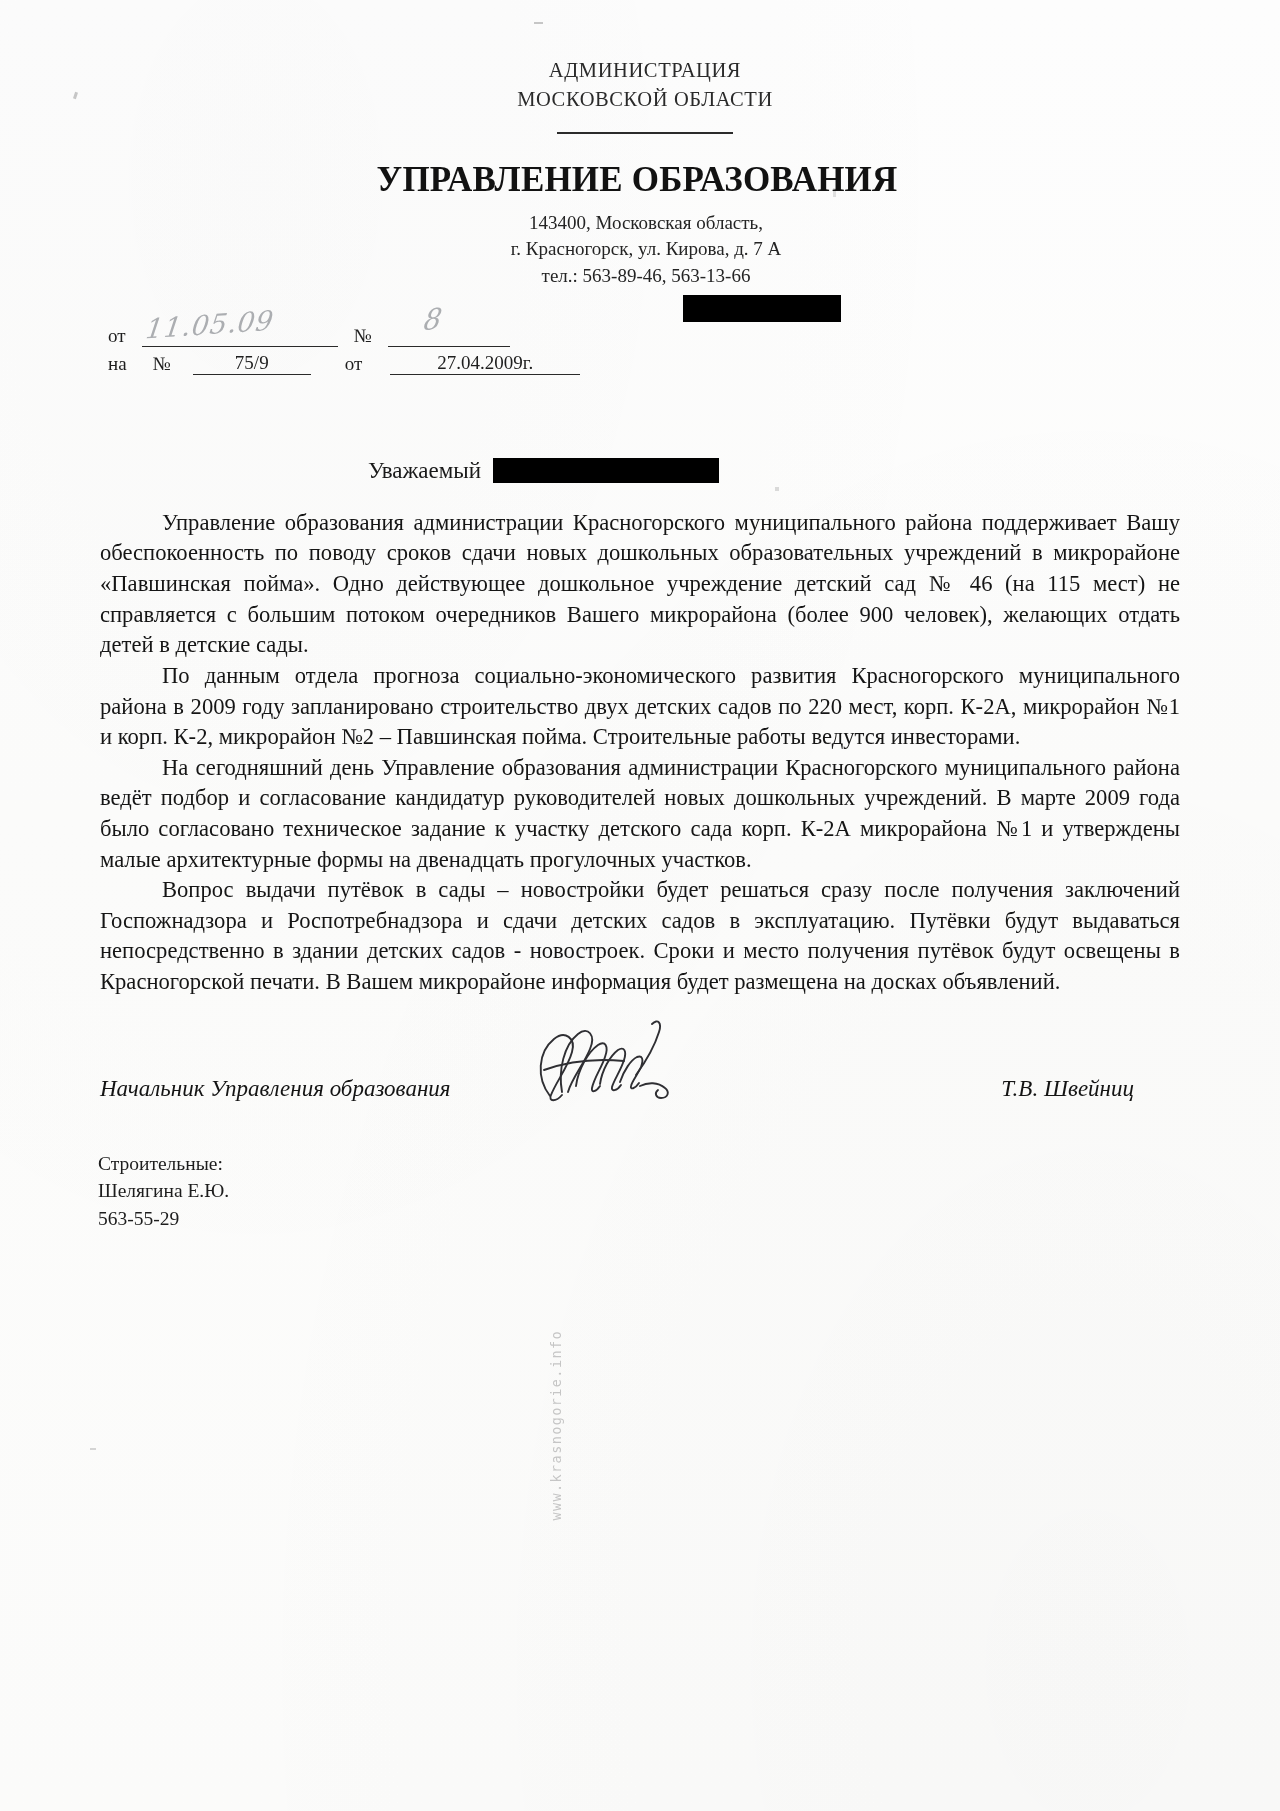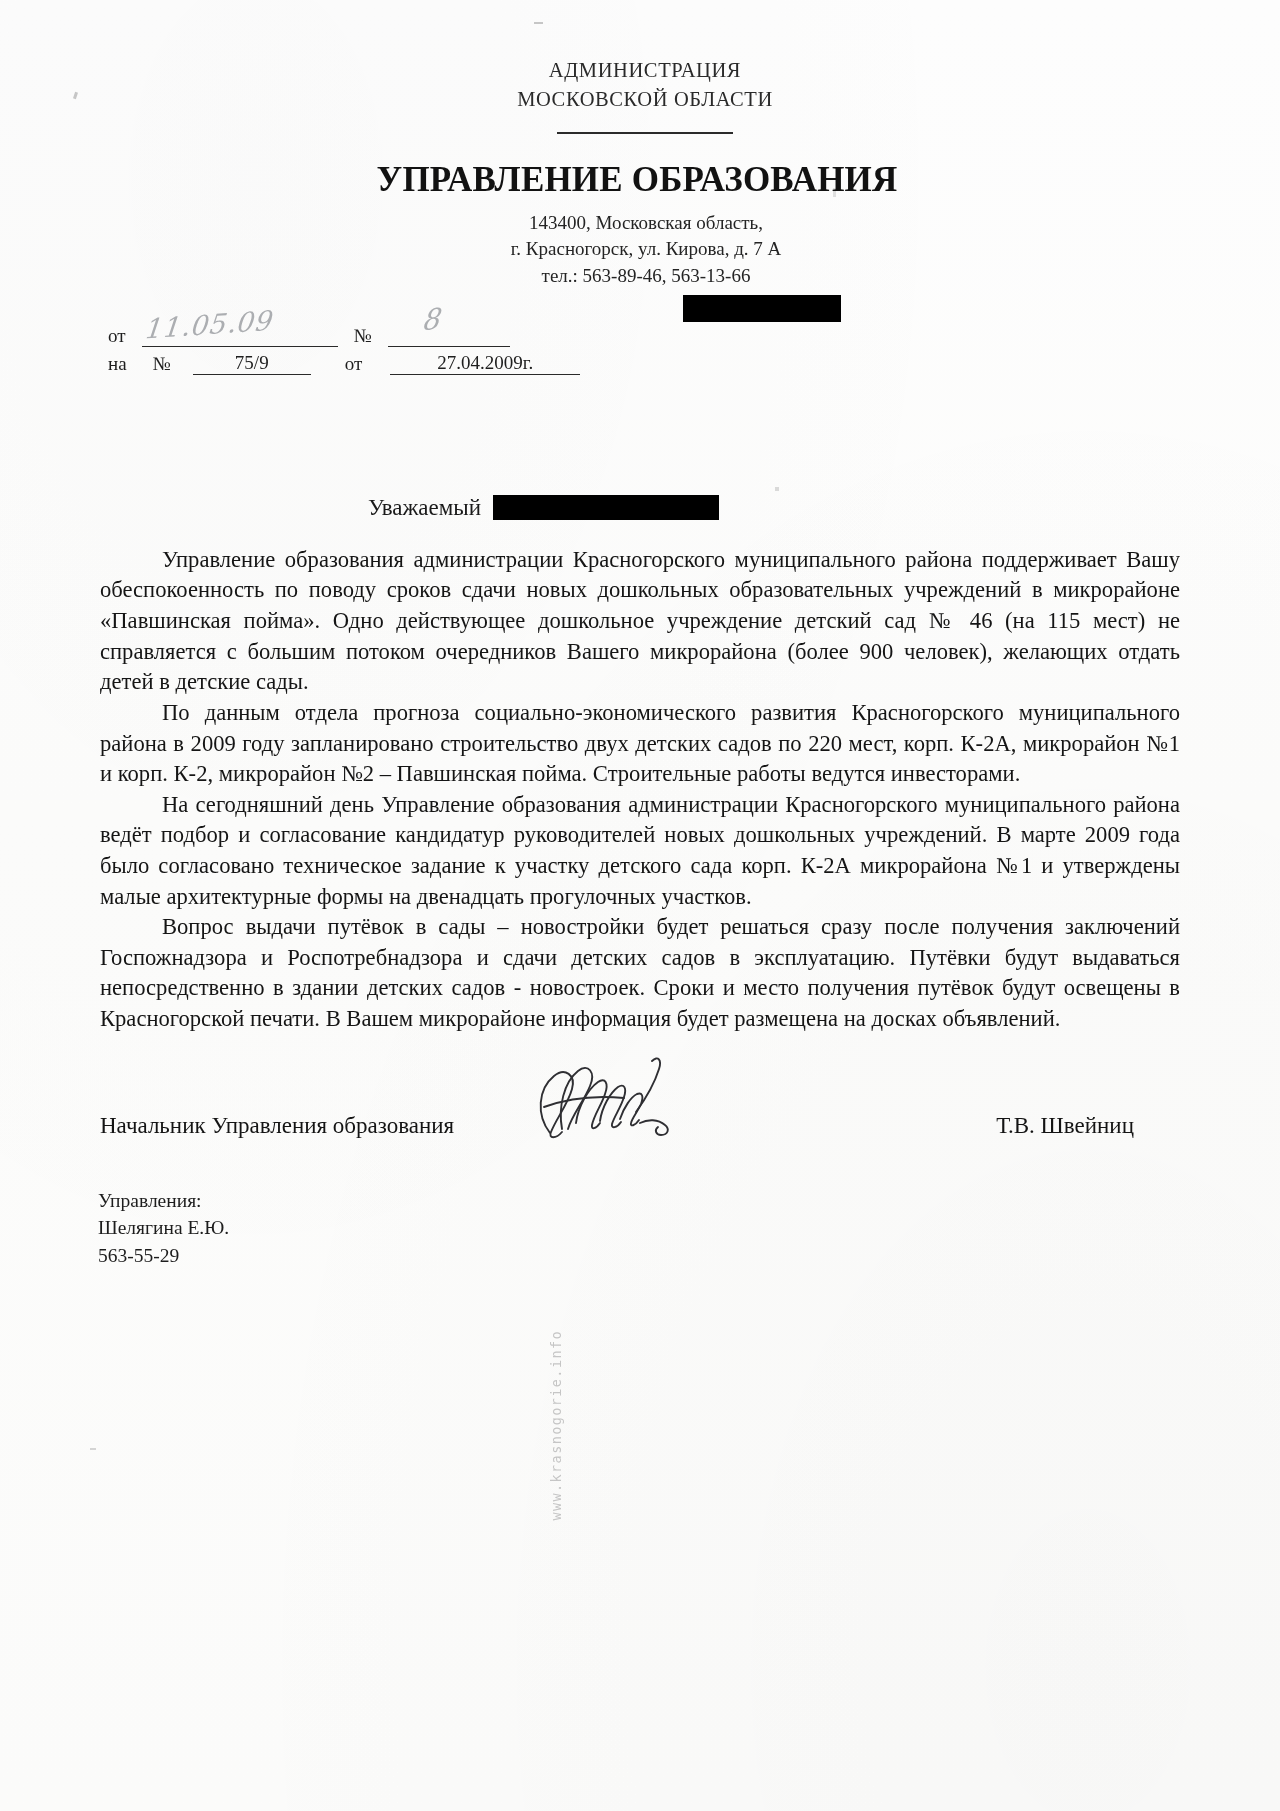--- a/index.html
+++ b/index.html
@@ -134,21 +134,21 @@
   .redact-top {
     position: absolute;
     left: 683px;
     top: 239px;
     width: 158px;
     height: 27px;
   }
 
   
   .salutation {
-    margin-top: 120px;
+    margin-top: 83px;
     margin-left: 368px;
     font-size: 23px;
     display: flex;
     align-items: center;
     gap: 12px;
     color: #1a1a1a;
   }
   .redact-name {
     width: 226px;
     height: 25px;
@@ -173,20 +173,21 @@
   
   .sigblock {
     margin-top: 78px;
     margin-left: 100px;
     margin-right: 100px;
     position: relative;
     display: flex;
     align-items: flex-start;
     font-size: 23px;
     color: #141414;
+    font-style: italic;
   }
   .sig-role { white-space: nowrap; }
   .sig-spacer { flex: 1 1 auto; }
   .sig-name { white-space: nowrap; padding-right: 46px; }
 
   .sig-scribble {
     position: absolute;
     left: 432px;
     top: -64px;
     width: 150px;
@@ -302,21 +303,21 @@
           <path d="M68 72 C70 58, 78 44, 86 38 C92 34, 95 39, 92 48 C89 58, 82 68, 80 75 C79 80, 85 79, 89 73"></path>
           <path d="M88 70 C92 58, 99 48, 105 45 C110 43, 112 47, 109 55 C106 62, 100 69, 99 74 C98 78, 103 77, 107 71"></path>
           <path d="M104 63 C112 52, 122 36, 127 20 C130 11, 126 6, 120 12"></path>
           <path d="M108 74 C116 70, 126 70, 133 76 C138 80, 136 86, 129 86 C124 86, 122 81, 126 78"></path>
           <path d="M12 58 C34 50, 62 46, 92 49"></path>
         </g>
       </svg>
     </div>
 
     <div class="footer">
-      <div>Управления:</div>
+      <div>Строительные:</div>
       <div>Шелягина Е.Ю.</div>
       <div>563-55-29</div>
     </div>
 
   </div>
 
   <div class="watermark">www.krasnogorie.info</div>
 </div>
 
 </body></html>

